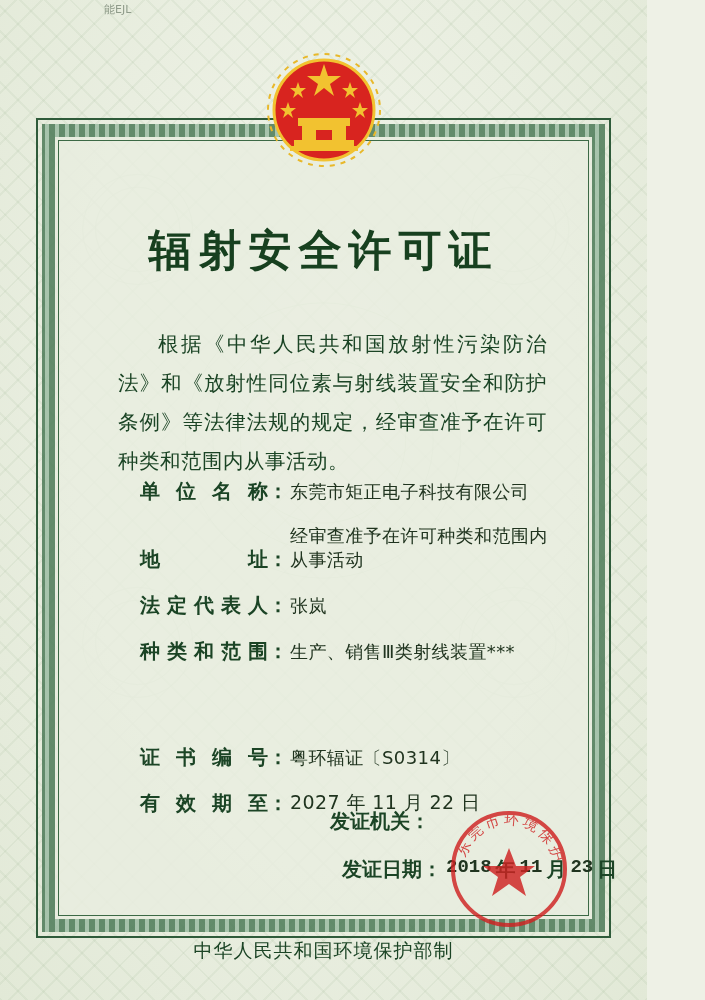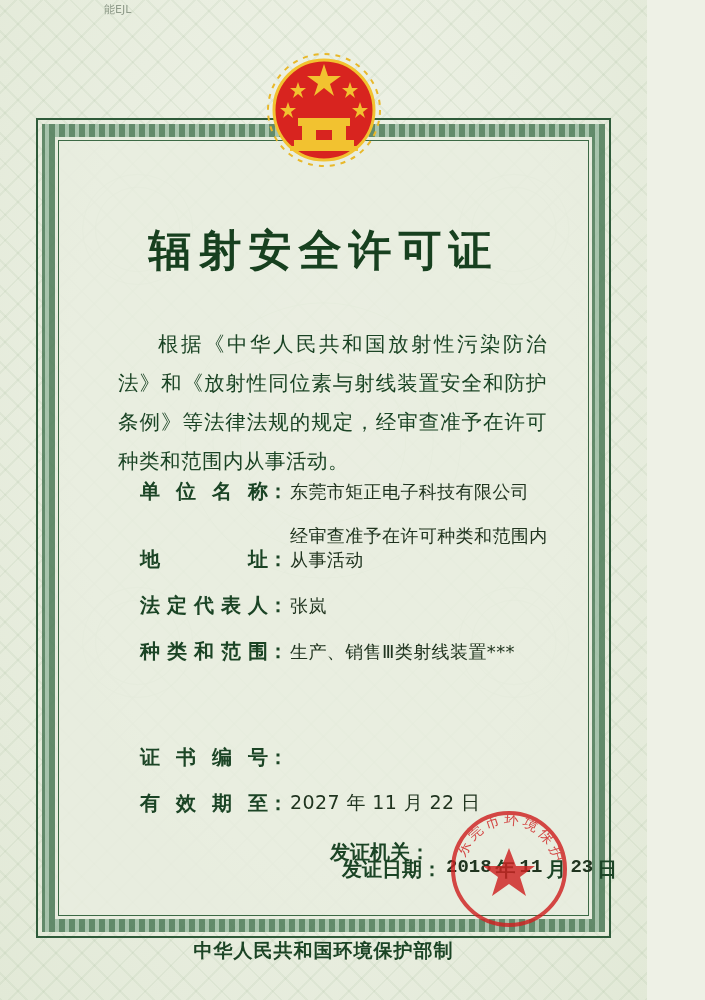--- a/index.html
+++ b/index.html
@@ -111,21 +111,20 @@
   }
   .gap{height:30px;}
   .row.cert-no{margin-top:30px;}
   .row.valid .val{font-size:19px;}
   .issuer{
     position:absolute;
     left:330px;top:808px;
     font-size:20px;
     color:#1b4425;
     font-weight:bold;
-    margin-top:31px;
   }
   .issue-date{
     position:absolute;
     left:342px;top:856px;
     font-size:20px;
     color:#1b4425;
     font-weight:bold;
     display:flex;
     align-items:flex-start;
   }
@@ -135,21 +134,21 @@
     color:#20341f;
     margin:0 4px;
   }
   .footer{
     position:absolute;
     left:0;right:0;top:938px;
     text-align:center;
     font-size:19px;
     color:#1b4425;
     letter-spacing:1px;
-    font-weight:bold;
+    font-weight:normal;
   }
   
   .seal{
     position:absolute;
     left:448px;top:808px;
     width:122px;height:122px;
     z-index:6;
     opacity:.82;
   }
   .corner-note{
@@ -270,20 +269,21 @@
     <div class="gap"></div>
 
     <div class="row cert-no">
       <div class="lbl spread">
         <span>证</span>
         <span>书</span>
         <span>编</span>
         <span>号</span>
       </div>
       <div class="colon">：</div>
+      <div class="val">粤环辐证〔S0314〕</div>
     </div>
 
     <div class="row valid">
       <div class="lbl spread">
         <span>有</span>
         <span>效</span>
         <span>期</span>
         <span>至</span>
       </div>
       <div class="colon">：</div>

